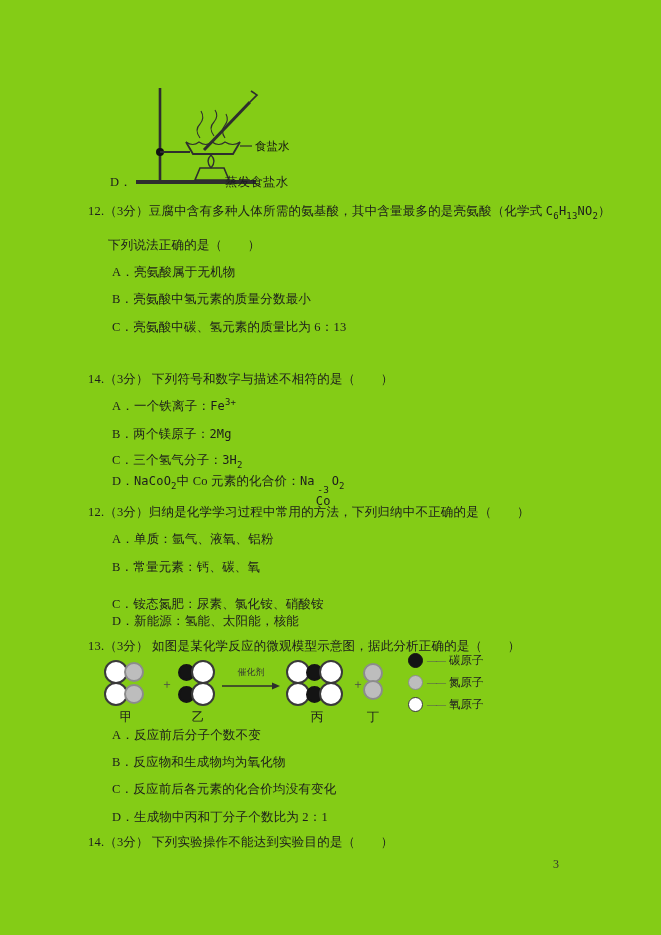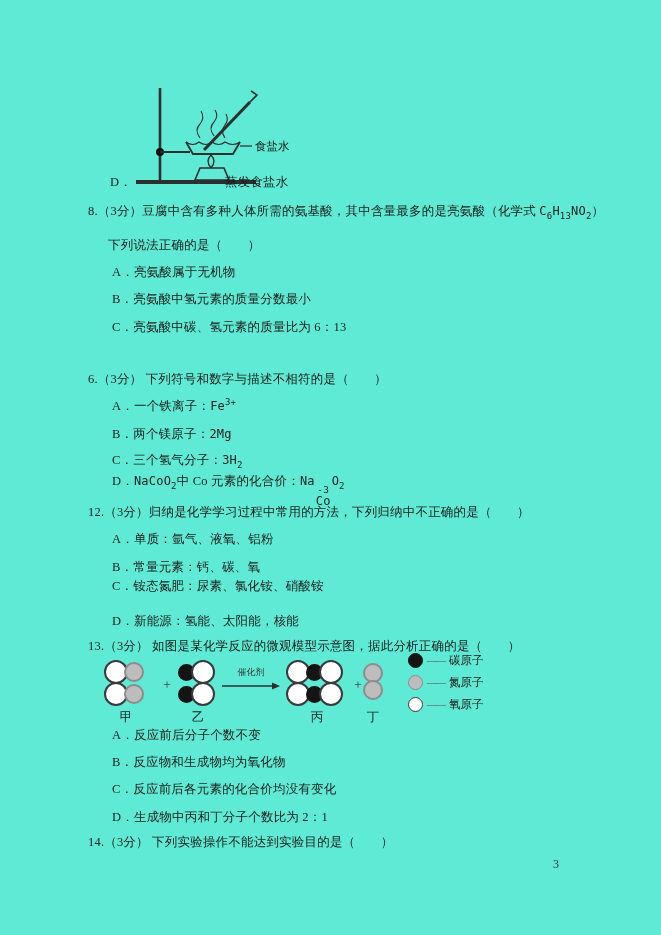--- a/index.html
+++ b/index.html
@@ -1,19 +1,19 @@
 <!DOCTYPE html>
 <html><head>
 <meta charset="utf-8">
 <style>
   html,body{margin:0;padding:0;background:#ffffff;}
   .page{
     position:relative;
     width:661px;height:935px;
-    background:#5eead4;
+    background:#84cc16;
     font-family:"Liberation Serif","DejaVu Serif",serif;
     color:#1c1c1c;
     overflow:hidden;
   }
   .line{
     position:absolute;
     font-size:12.5px;
     line-height:17px;
     white-space:nowrap;
     letter-spacing:0.2px;
@@ -75,39 +75,39 @@
     <path class="stroke" d="M87,86 q-6,-7 0,-13 q6,6 0,13" stroke-width="1.3"></path>
     <path class="stroke" d="M76,86 h24 l5,12 h-34 z" stroke-width="1.6"></path>
 
     <line class="stroke" x1="116" y1="64" x2="128" y2="64" stroke-width="1.2"></line>
     <text x="131" y="68" font-size="11.5" fill="#111">食盐水</text>
   </svg>
 
   <div class="line" style="top:174px;left:110px">D．</div>
   <div class="line" style="top:174px;left:225px">蒸发食盐水</div>
 
-  <div class="line" style="top:203px;left:88px"><span>8.（3分）豆腐中含有多种人体所需的氨基酸，其中含量最多的是亮氨酸（化学式 </span><span class="chem">C</span><sub class="chem">6</sub><span class="chem">H</span><sub class="chem">13</sub><span class="chem">NO</span><sub class="chem">2</sub><span>）</span></div>
+  <div class="line" style="top:203px;left:88px"><span>12.（3分）豆腐中含有多种人体所需的氨基酸，其中含量最多的是亮氨酸（化学式 </span><span class="chem">C</span><sub class="chem">6</sub><span class="chem">H</span><sub class="chem">13</sub><span class="chem">NO</span><sub class="chem">2</sub><span>）</span></div>
   <div class="line" style="top:237px;left:108px">下列说法正确的是（　　）</div>
   <div class="line" style="top:264px;left:112px">A．亮氨酸属于无机物</div>
   <div class="line" style="top:291px;left:112px">B．亮氨酸中氢元素的质量分数最小</div>
   <div class="line" style="top:319px;left:112px">C．亮氨酸中碳、氢元素的质量比为 6：13</div>
 
-  <div class="line" style="top:371px;left:88px">6.（3分） 下列符号和数字与描述不相符的是（　　）</div>
+  <div class="line" style="top:371px;left:88px">14.（3分） 下列符号和数字与描述不相符的是（　　）</div>
   <div class="line" style="top:398px;left:112px"><span>A．一个铁离子：</span><span class="chem">Fe</span><sup class="chem">3+</sup></div>
   <div class="line" style="top:426px;left:112px"><span>B．两个镁原子：</span><span class="chem">2Mg</span></div>
   <div class="line" style="top:452px;left:112px"><span>C．三个氢气分子：</span><span class="chem">3H</span><sub class="chem">2</sub></div>
   <div class="line" style="top:473px;left:112px"><span>D．</span><span class="chem">NaCoO</span><sub class="chem">2</sub><span>中 Co 元素的化合价：</span><span class="chem">Na</span><span class="stack chem">
         <span class="stack-top">-3</span>
         <span class="stack-bot">Co</span>
       </span><span class="chem">O</span><sub class="chem">2</sub></div>
 
   <div class="line" style="top:504px;left:88px">12.（3分）归纳是化学学习过程中常用的方法，下列归纳中不正确的是（　　）</div>
   <div class="line" style="top:559px;left:112px">B．常量元素：钙、碳、氧</div>
   <div class="line" style="top:531px;left:112px">A．单质：氩气、液氧、铝粉</div>
-  <div class="line" style="top:578px;left:112px">C．铵态氮肥：尿素、氯化铵、硝酸铵</div>
+  <div class="line" style="top:596px;left:112px">C．铵态氮肥：尿素、氯化铵、硝酸铵</div>
   <div class="line" style="top:613px;left:112px">D．新能源：氢能、太阳能，核能</div>
 
   <div class="line" style="top:638px;left:88px">13.（3分） 如图是某化学反应的微观模型示意图，据此分析正确的是（　　）</div>
 
   <div class="diagram">
     <div class="group" style="left:104px;top:660px">
         <span class="mol mol-h">
           <span class="atom atom-O" style="background: rgb(255, 255, 255); border-color: rgb(58, 58, 58);"></span>
           <span class="atom atom-N" style="background: rgb(189, 189, 189); border-color: rgb(140, 140, 140);"></span>
         </span>

